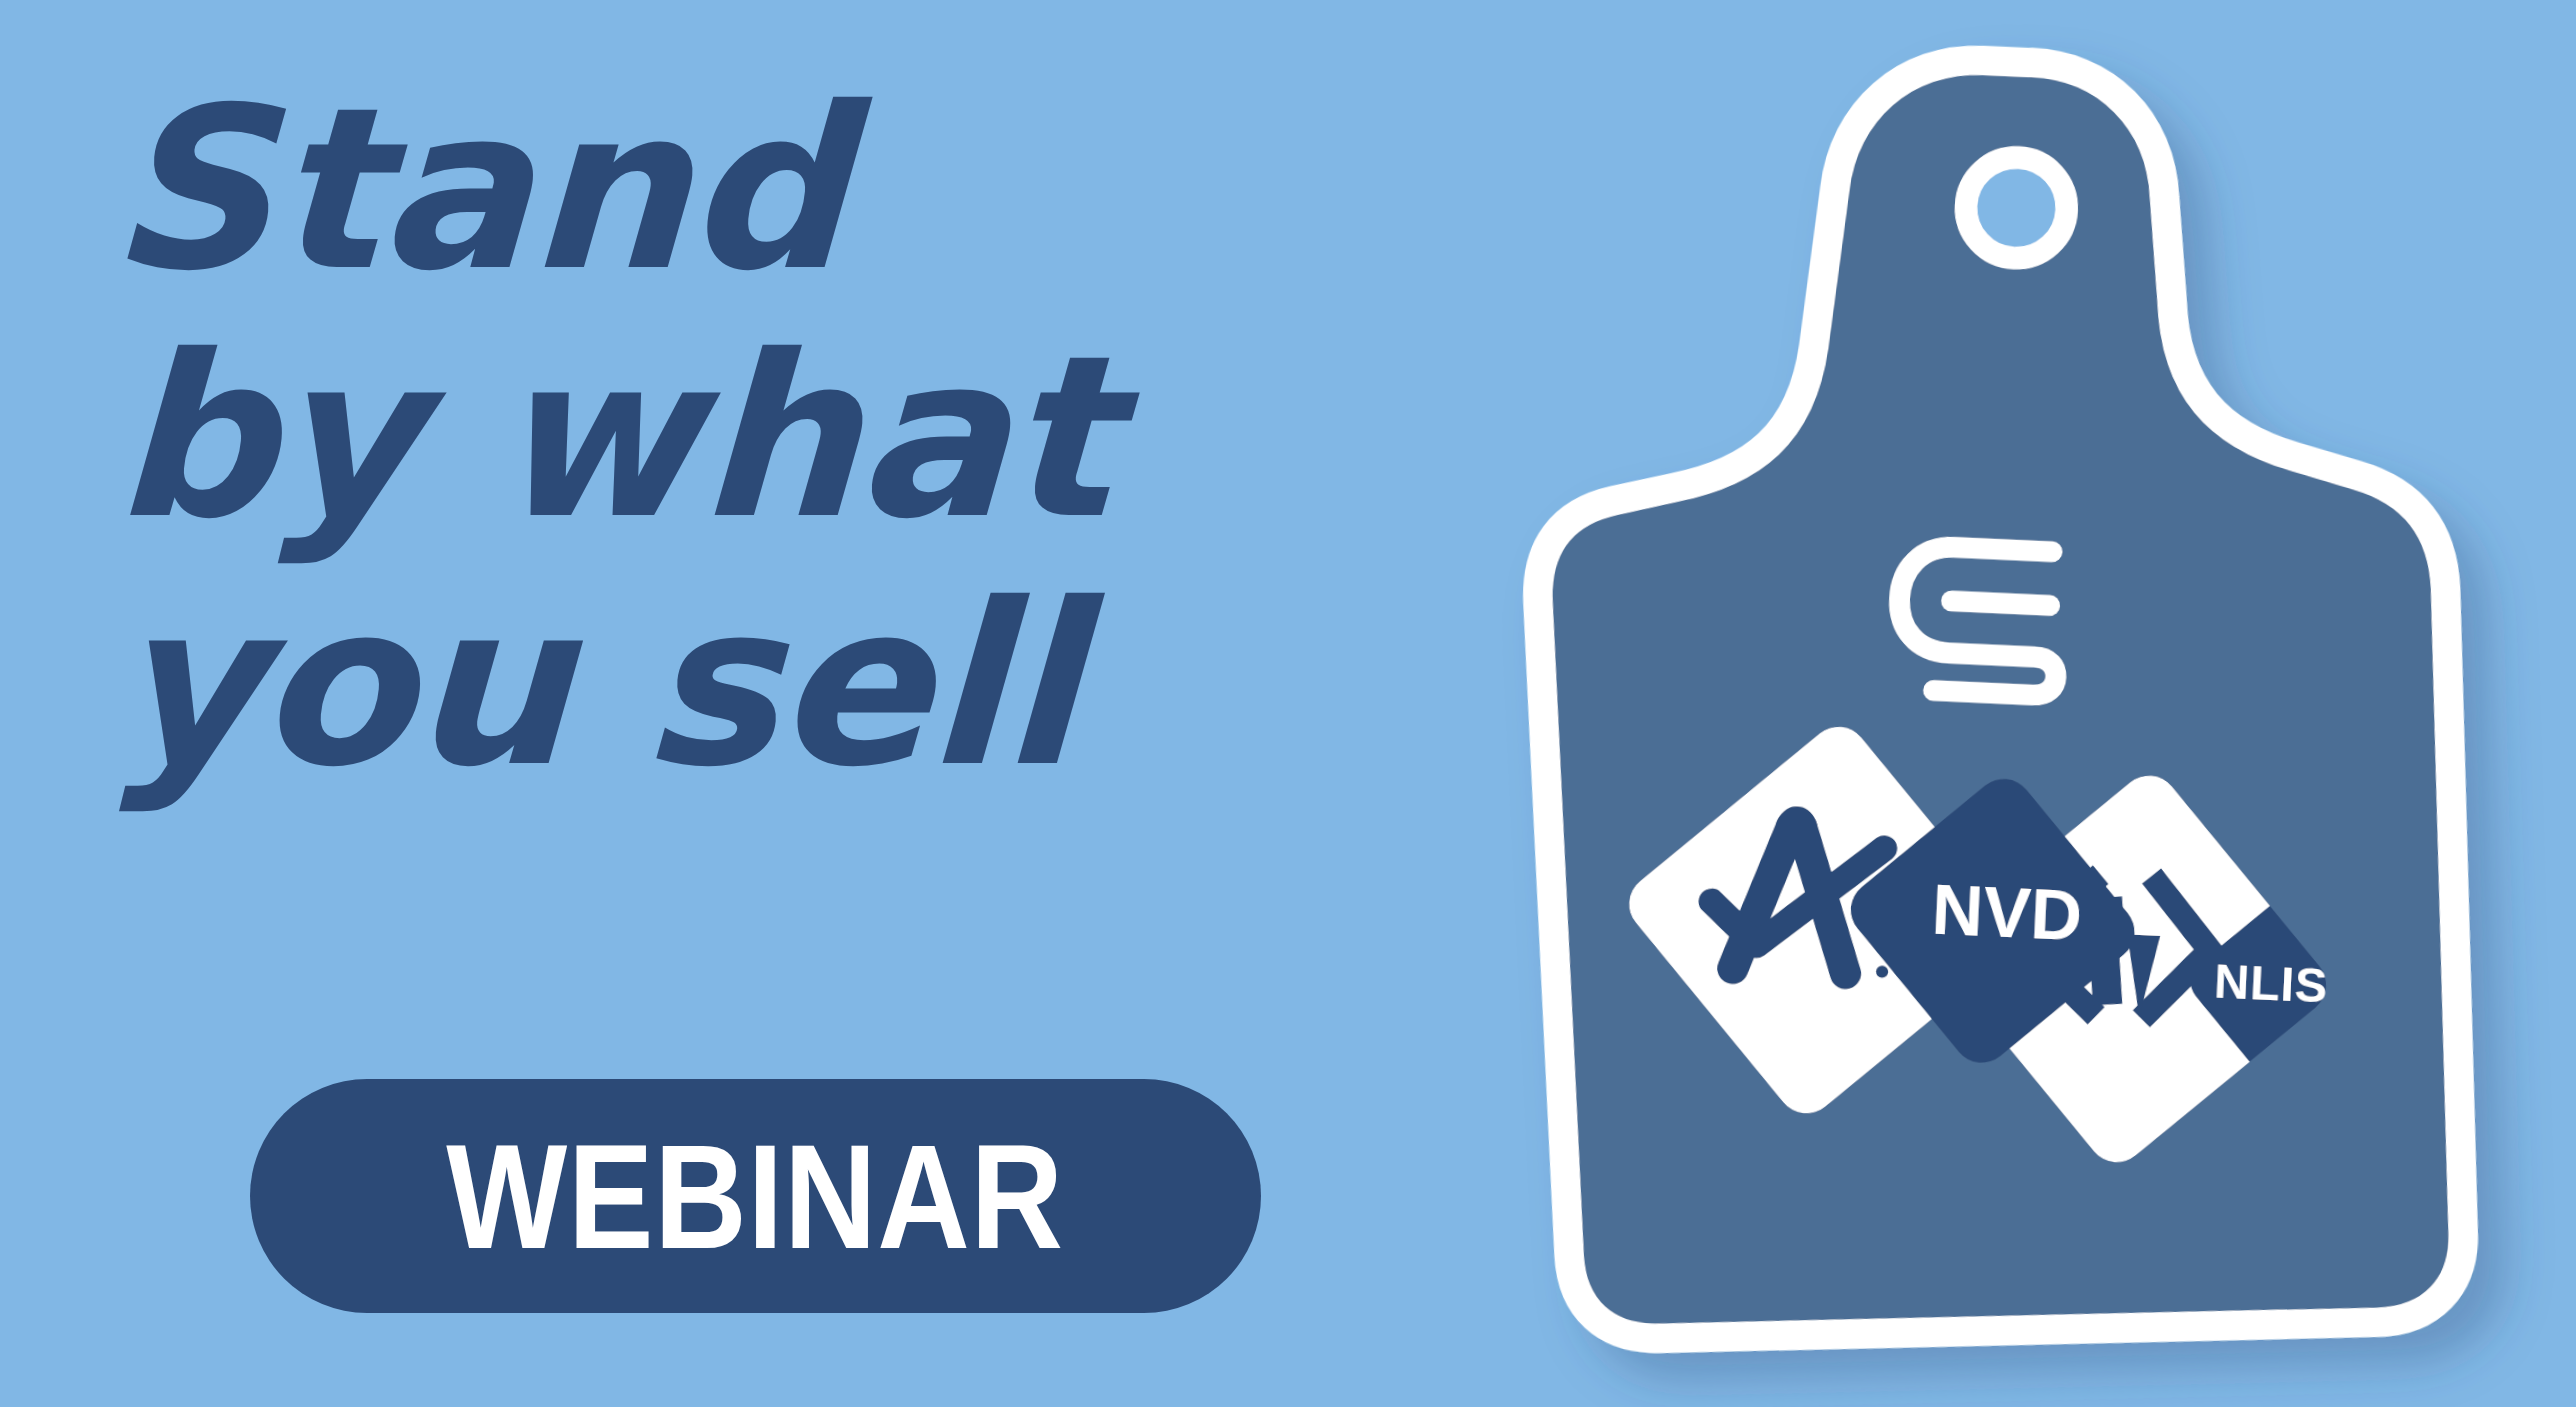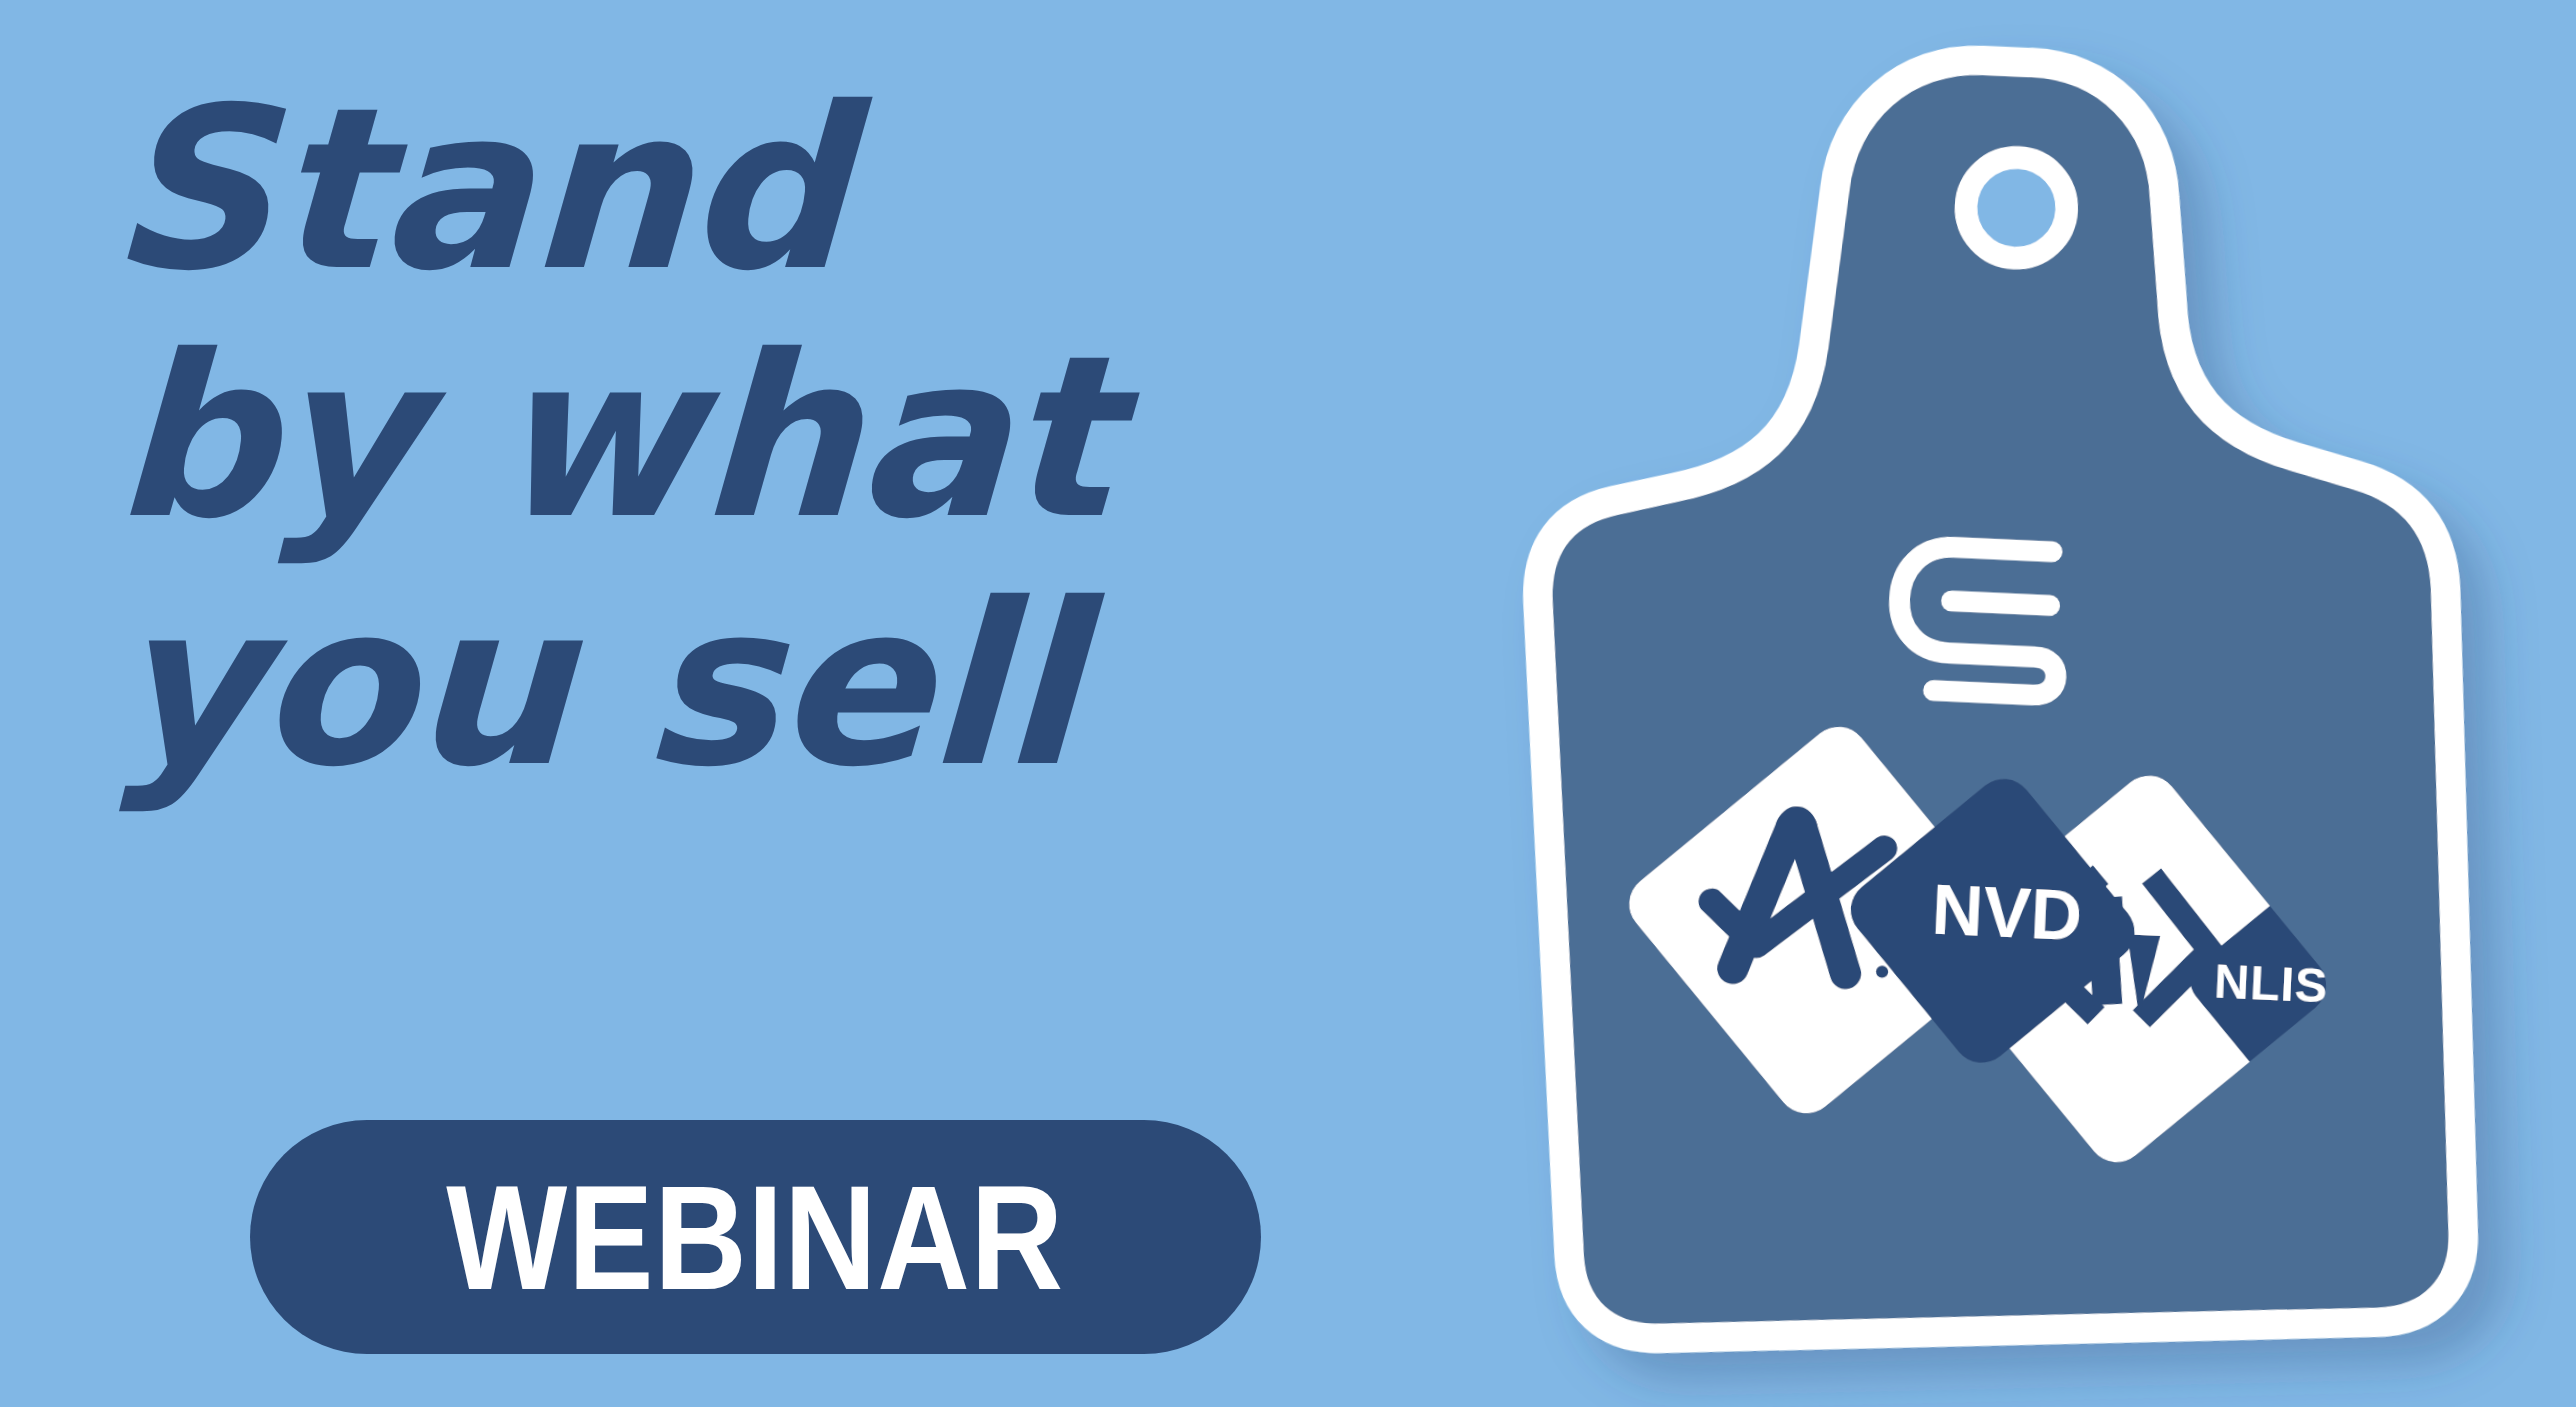--- a/index.html
+++ b/index.html
@@ -44,21 +44,21 @@
     transform-origin: left center;
   }
   #headline-line-1 { margin-top: 17.4px; }
   #headline-line-2 { margin-top: 24px; }
   #headline-line-3 { margin-top: 24px; }
 
   
   #webinar-button {
     position: absolute;
     left: 250px;
-    top: 1120px;
+    top: 1079px;
     width: 1011px;
     height: 234px;
     background: #2c4a77;
     border-radius: 117px;
     border: none;
     display: flex;
     align-items: center;
     justify-content: center;
     cursor: pointer;
     padding: 0;

